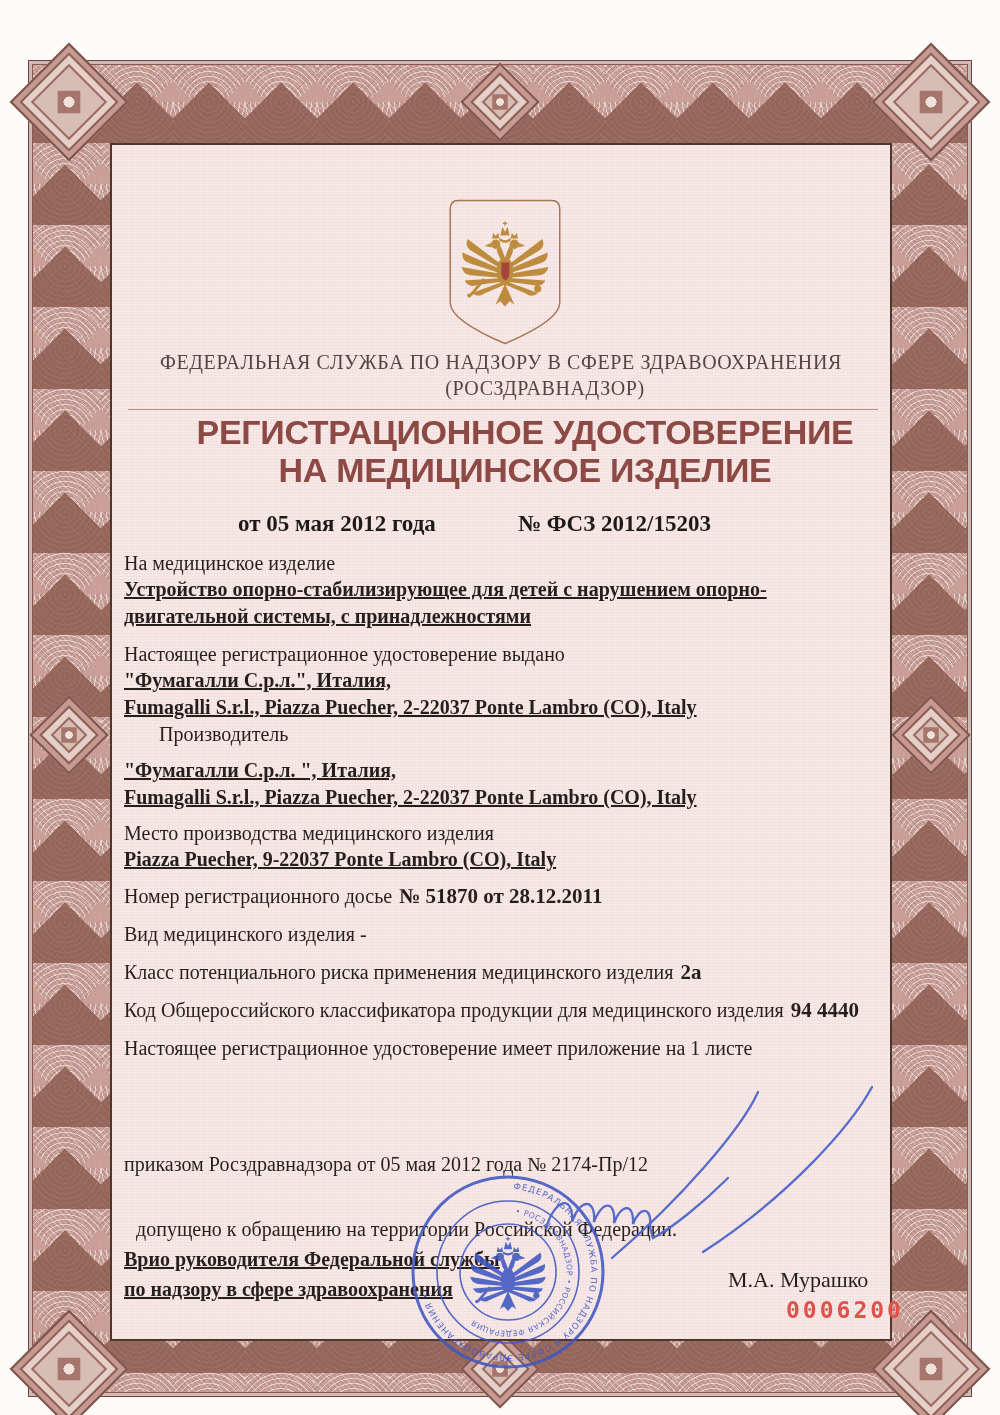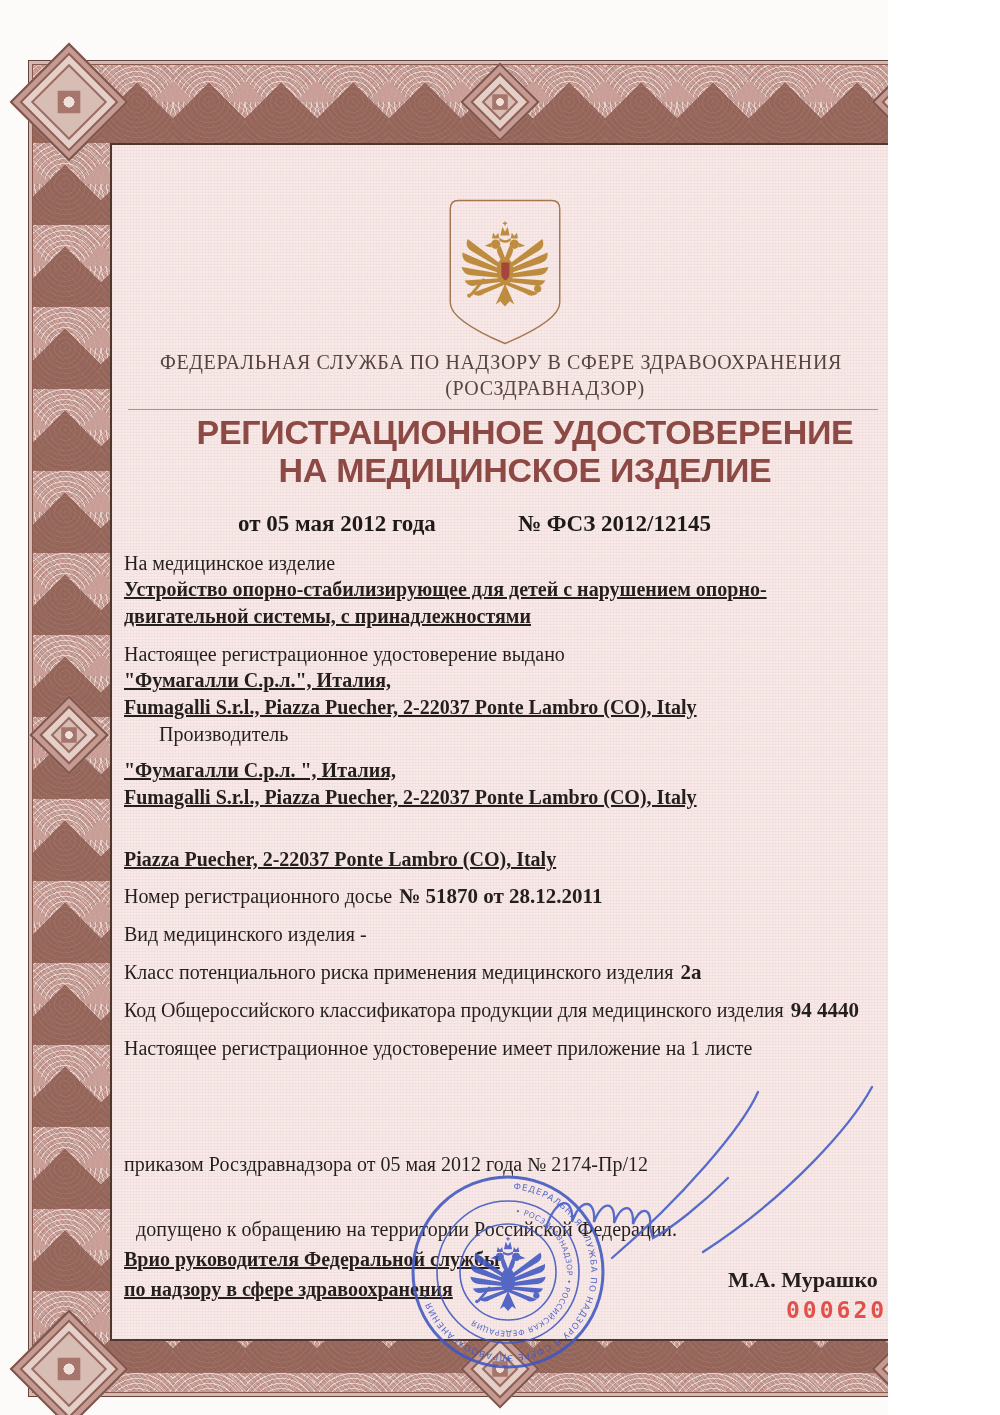--- a/index.html
+++ b/index.html
@@ -1,16 +1,16 @@
 <!DOCTYPE html>
 <html lang="ru"><head>
 <meta charset="utf-8">
 <style>
   html,body{margin:0;padding:0;background:#ffffff;}
-  .page{position:relative;width:888px;height:1415px;background:#fcfbf9;overflow:hidden;
+  .page{position:relative;width:1000px;height:1415px;background:#fcfbf9;overflow:hidden;
         font-family:"Liberation Serif",serif;}
 
   
   .band{position:absolute;left:28px;top:60px;width:944px;height:1337px;box-sizing:border-box;
     background:
       conic-gradient(from 135deg at 50% 26%, rgba(138,88,76,.80) 0 90deg, rgba(0,0,0,0) 90deg) 0 0/72px 82px repeat,
       conic-gradient(from 135deg at 50% 74%, rgba(201,158,150,.9) 0 90deg, rgba(0,0,0,0) 90deg) 36px 41px/72px 82px repeat,
       repeating-radial-gradient(circle at 36px 41px, rgba(255,250,248,.55) 0 1px, rgba(0,0,0,0) 1px 5px) 0 0/72px 82px repeat,
       repeating-linear-gradient(45deg, rgba(255,255,255,.28) 0 1px, rgba(0,0,0,0) 1px 4px),
       repeating-linear-gradient(-45deg, rgba(122,70,60,.18) 0 1px, rgba(0,0,0,0) 1px 4px),
@@ -46,21 +46,21 @@
              letter-spacing:-.3px;color:#8d4a45;padding-left:24px;}
   .dateline{font-weight:bold;font-size:23px;color:#1d1a18;}
   .rule{position:absolute;left:16px;width:750px;border-top:1px solid #b98f88;height:0;}
   .val{margin-left:7px;font-weight:bold;font-size:21px;}
 
   .crest{position:absolute;left:320px;top:48px;width:146px;height:158px;color:#bd8c3e;}
 
   .overlay{position:absolute;inset:0;width:1000px;height:1415px;pointer-events:none;}
   .serial{position:absolute;left:786px;top:1297px;color:#e1514a;
           font:bold 23px/26px "DejaVu Sans Mono",monospace;letter-spacing:3px;}
-  .signername{font-weight:bold;font-size:22px;}
+  .signername{font-weight:normal;font-size:22px;}
   .stamp-text{font-family:"DejaVu Sans",sans-serif;fill:#3f57c2;}
 </style>
 </head>
 <body>
 
 <div class="page">
 
   <div class="band"></div>
   <div class="orn c" style="left:27px;top:60px;"></div>
   <div class="orn c" style="left:889px;top:60px;"></div>
@@ -125,35 +125,36 @@
     </svg>
 
     <div class="t ctr agency" style="top:204px;">ФЕДЕРАЛЬНАЯ СЛУЖБА ПО НАДЗОРУ В СФЕРЕ ЗДРАВООХРАНЕНИЯ</div>
     <div class="t ctr agency" style="top:230px;padding-left:44px;">(РОСЗДРАВНАДЗОР)</div>
     <div class="rule" style="top:264px;"></div>
 
     <div class="t ctr maintitle" style="top:274px;">РЕГИСТРАЦИОННОЕ УДОСТОВЕРЕНИЕ</div>
     <div class="t ctr maintitle" style="top:312px;">НА МЕДИЦИНСКОЕ ИЗДЕЛИЕ</div>
 
     <div class="t dateline" style="top:366px;left:126px;">от  05 мая 2012 года</div>
-    <div class="t dateline" style="top:366px;left:406px;">№  ФСЗ 2012/12145</div>
+    <div class="t dateline" style="top:366px;left:406px;">№  ФСЗ 2012/15203</div>
 
     <div class="t" style="top:405px;">На медицинское изделие</div>
     <div class="t bold" style="top:431px;">Устройство опорно-стабилизирующее для детей с нарушением опорно-</div>
     <div class="t" style="top:496px;">Настоящее регистрационное удостоверение выдано</div>
 
     <div class="t bold" style="top:458px;">двигательной системы, с принадлежностями</div>
     <div class="t bold" style="top:522px;">"Фумагалли С.р.л.", Италия,</div>
     <div class="t bold" style="top:549px;">Fumagalli S.r.l., Piazza Puecher, 2-22037 Ponte Lambro (CO), Italy</div>
 
     <div class="t" style="top:576px;margin-left:35px;">Производитель</div>
     <div class="t bold" style="top:612px;">"Фумагалли С.р.л. ", Италия,</div>
     <div class="t bold" style="top:639px;">Fumagalli S.r.l., Piazza Puecher, 2-22037 Ponte Lambro (CO), Italy</div>
 
-    <div class="t bold" style="top:701px;">Piazza Puecher, 2-22037 Ponte Lambro (CO), Italy</div>
+    <div class="t" style="top:675px;">Место производства медицинского изделия</div>
+    <div class="t bold" style="top:701px;">Piazza Puecher, 9-22037 Ponte Lambro (CO), Italy</div>
 
     <div class="t" style="top:738px;"><span>Номер регистрационного досье</span><span class="val">№ 51870 от 28.12.2011</span></div>
 
     <div class="t" style="top:776px;">Вид медицинского изделия -</div>
 
     <div class="t" style="top:814px;"><span>Класс потенциального риска применения медицинского изделия</span><span class="val">2а</span></div>
 
     <div class="t" style="top:852px;"><span>Код Общероссийского классификатора продукции для медицинского изделия</span><span class="val">94 4440</span></div>
 
     <div class="t" style="top:890px;">Настоящее регистрационное удостоверение имеет приложение на 1 листе</div>

